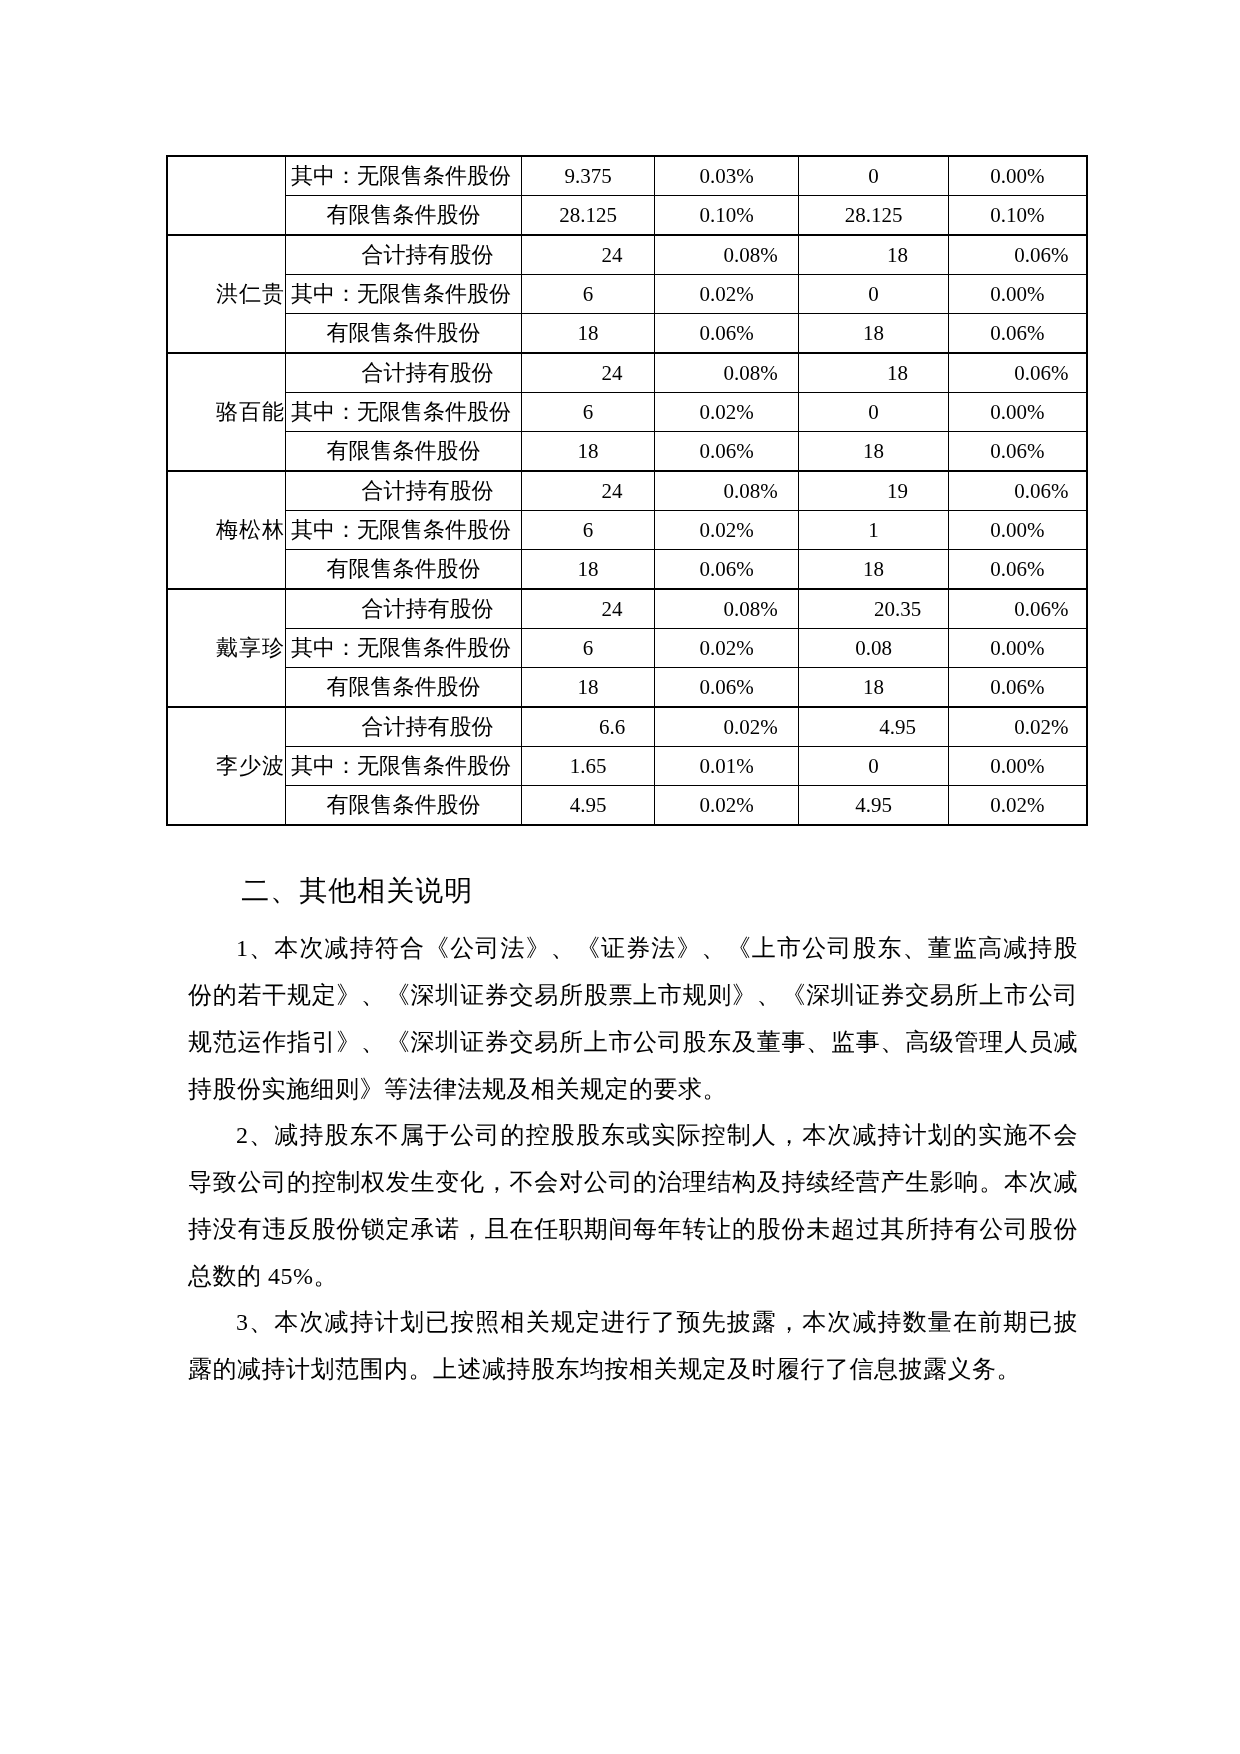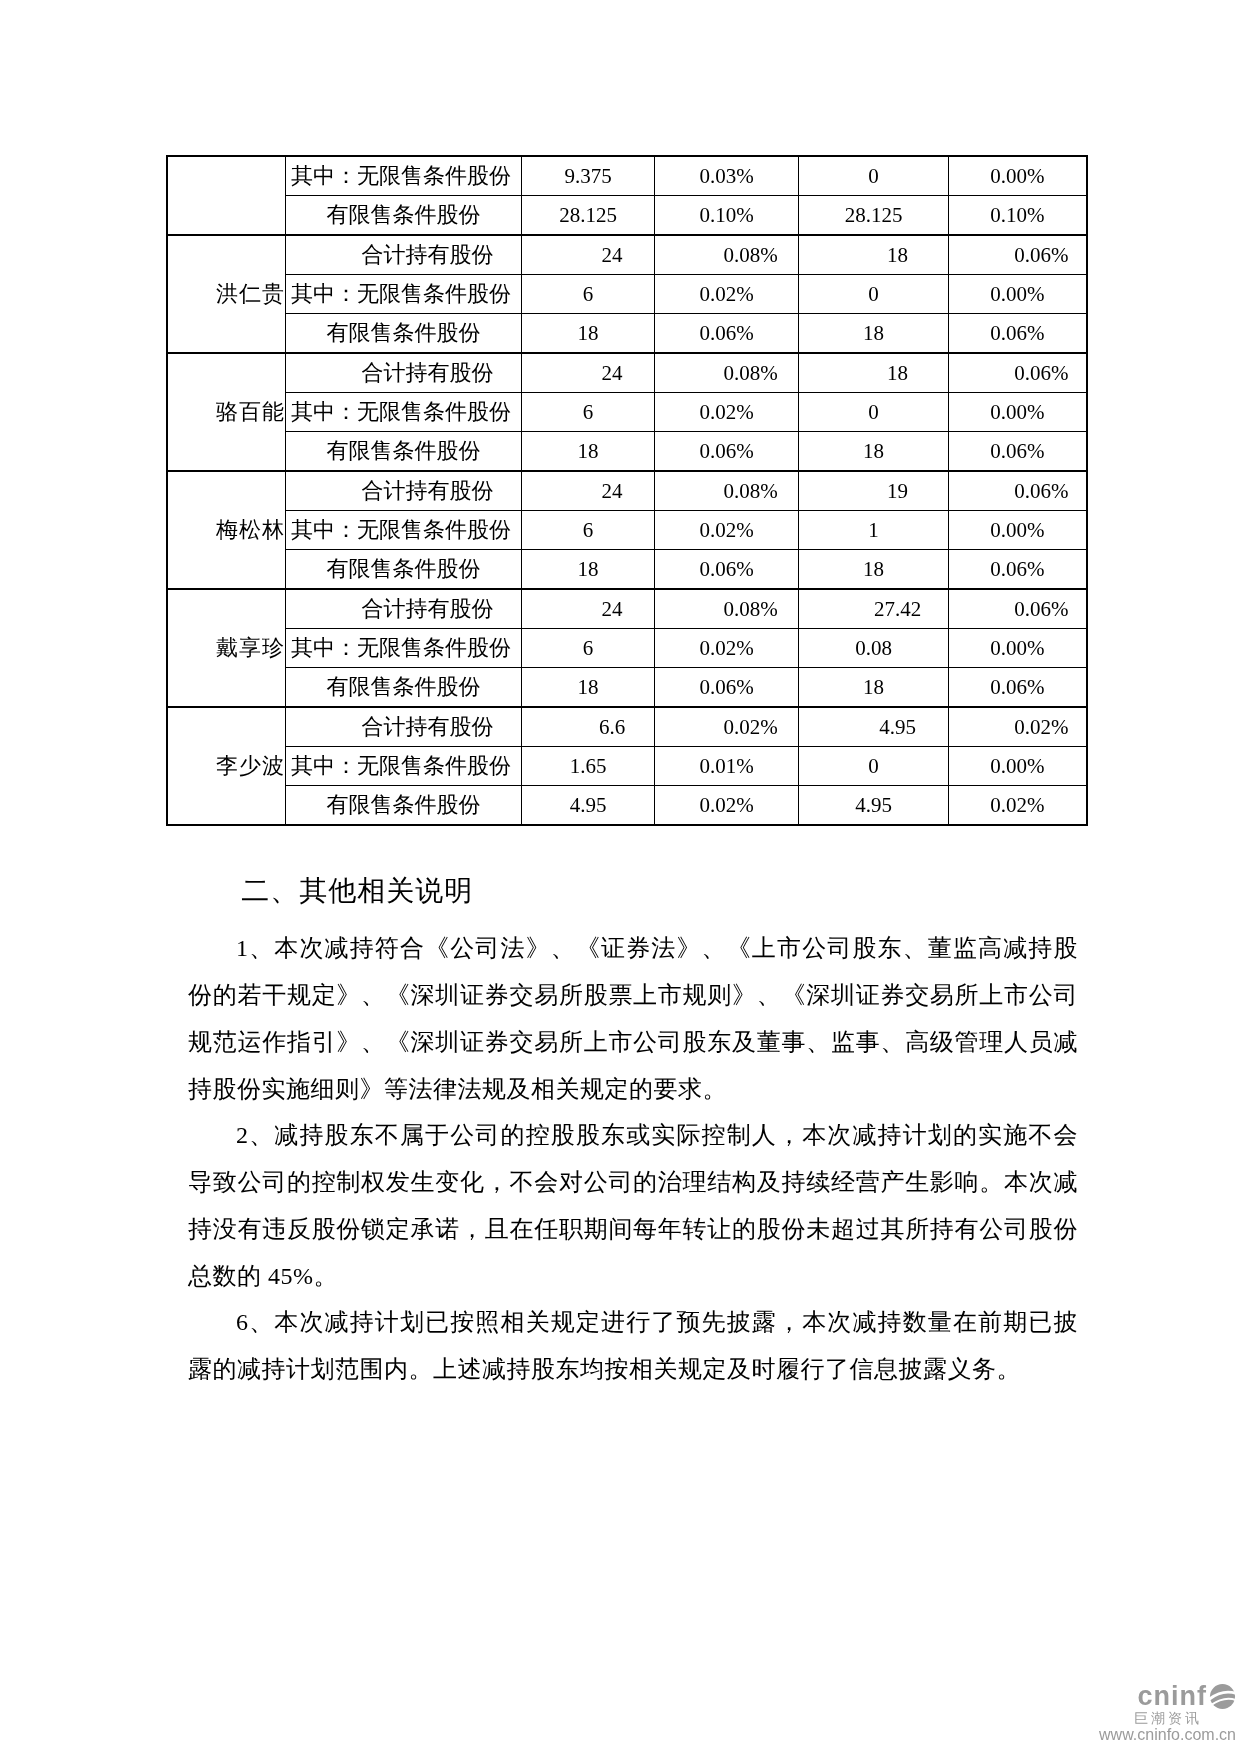--- a/index.html
+++ b/index.html
@@ -166,21 +166,21 @@
         <td>0.06%</td>
         <td>18</td>
         <td>0.06%</td>
       </tr>
 
       <tr class="sec-start">
         <td class="name" rowspan="3">戴享珍</td>
         <td class="lbl">合计持有股份</td>
         <td>24</td>
         <td>0.08%</td>
-        <td>27.42</td>
+        <td>20.35</td>
         <td>0.06%</td>
       </tr>
       <tr>
         <td class="lbl left">其中：无限售条件股份</td>
         <td>6</td>
         <td>0.02%</td>
         <td>0.08</td>
         <td>0.00%</td>
       </tr>
       <tr>
@@ -214,30 +214,18 @@
         <td>0.02%</td>
       </tr>
     </tbody>
   </table>
 
 
   <div class="txt heading">二、其他相关说明</div>
 
   <div class="txt para p1">1、本次减持符合《公司法》、《证券法》、《上市公司股东、董监高减持股份的若干规定》、《深圳证券交易所股票上市规则》、《深圳证券交易所上市公司规范运作指引》、《深圳证券交易所上市公司股东及董事、监事、高级管理人员减持股份实施细则》等法律法规及相关规定的要求。</div>
   <div class="txt para p2">2、减持股东不属于公司的控股股东或实际控制人，本次减持计划的实施不会导致公司的控制权发生变化，不会对公司的治理结构及持续经营产生影响。本次减持没有违反股份锁定承诺，且在任职期间每年转让的股份未超过其所持有公司股份总数的 45%。</div>
-  <div class="txt para p3">6、本次减持计划已按照相关规定进行了预先披露，本次减持数量在前期已披露的减持计划范围内。上述减持股东均按相关规定及时履行了信息披露义务。</div>
-
-
-
-  <div class="watermark">
-    <div class="wm-brandrow">
-      <span class="wm-brand">cninf</span>
-      <svg class="wm-logo" viewBox="0 0 28 28">
-        <circle cx="14" cy="14" r="13" fill="#9b9b9b"></circle>
-        <path d="M0 17 Q 14 6 29 11" stroke="#ffffff" stroke-width="3" fill="none"></path>
-        <path d="M2 23 Q 16 13 29 18" stroke="#ffffff" stroke-width="2.2" fill="none"></path>
-      </svg>
-    </div>
-    <div class="wm-cn">巨潮资讯</div>
-    <div class="wm-url">www.cninfo.com.cn</div>
-  </div>
+  <div class="txt para p3">3、本次减持计划已按照相关规定进行了预先披露，本次减持数量在前期已披露的减持计划范围内。上述减持股东均按相关规定及时履行了信息披露义务。</div>
+
+
+
 
 </div>
 
 </body></html>

